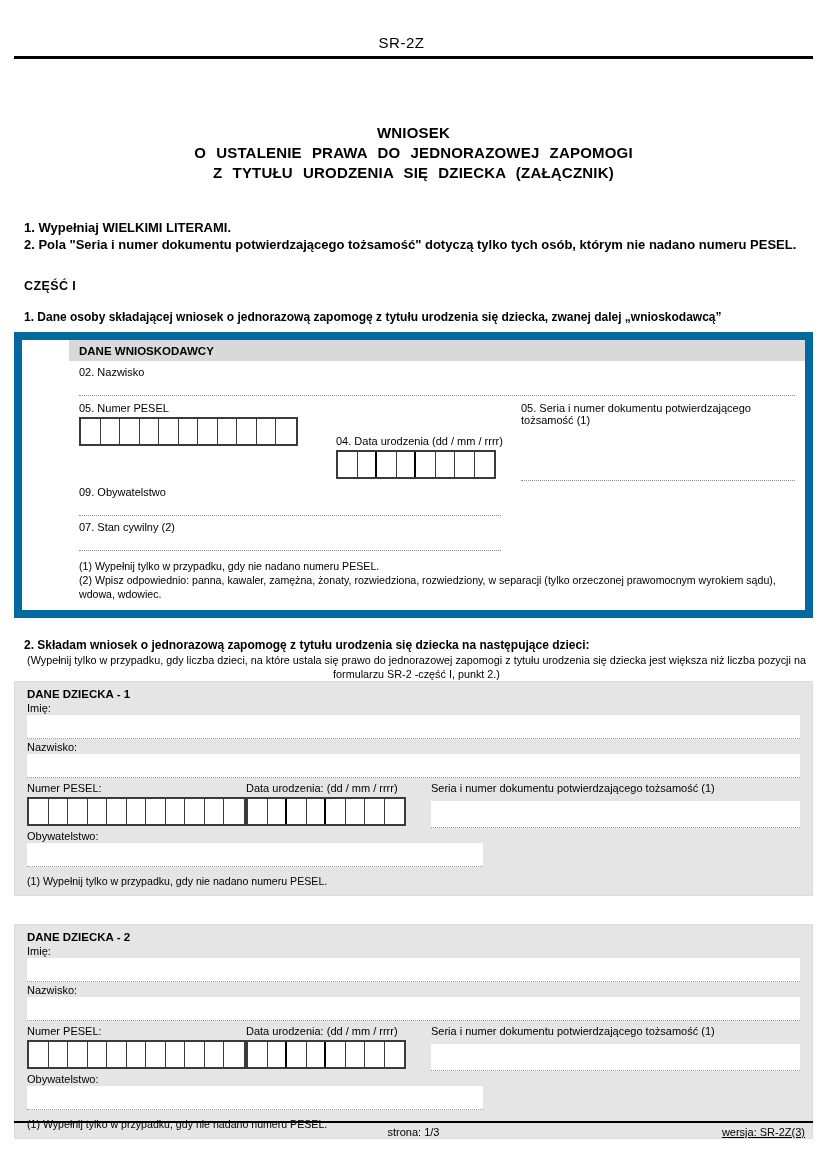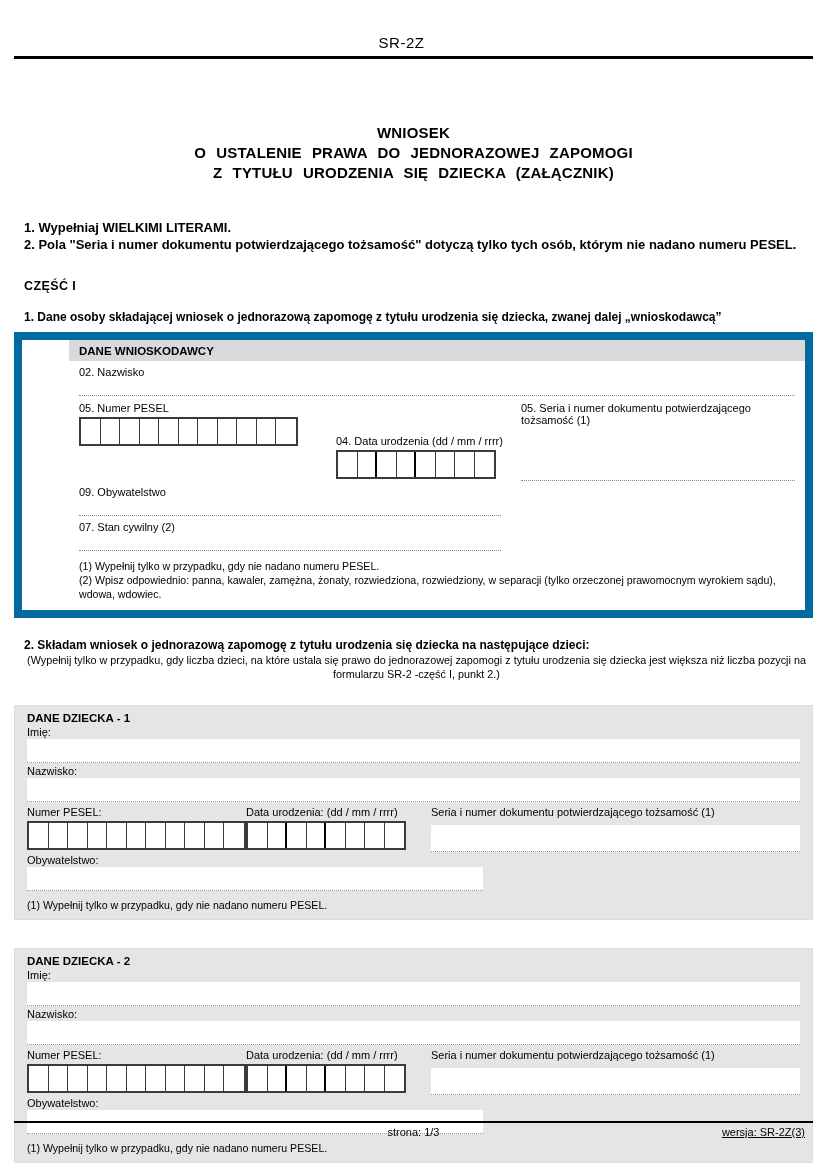--- a/index.html
+++ b/index.html
@@ -148,21 +148,21 @@
 
     <div class="footnotes">
       <div>(1) Wypełnij tylko w przypadku, gdy nie nadano numeru PESEL.</div>
       <div>(2) Wpisz odpowiednio: panna, kawaler, zamężna, żonaty, rozwiedziona, rozwiedziony, w separacji (tylko orzeczonej prawomocnym wyrokiem sądu), wdowa, wdowiec.</div>
     </div>
   </div>
 
   <div class="sec-heading" style="margin-top:20px">2. Składam wniosek o jednorazową zapomogę z tytułu urodzenia się dziecka na następujące dzieci:</div>
   <div class="sec-subheading">(Wypełnij tylko w przypadku, gdy liczba dzieci, na które ustala się prawo do jednorazowej zapomogi z tytułu urodzenia się dziecka jest większa niż liczba pozycji na formularzu SR-2 -część I, punkt 2.)</div>
 
-  <div class="child-box" style="margin-top:24px">
+  <div class="child-box" style="margin-top:0">
     <div class="child-title">DANE DZIECKA - 1</div>
 
     <div class="c-label">Imię:</div>
     <div class="c-input"></div>
 
     <div class="c-label">Nazwisko:</div>
     <div class="c-input"></div>
 
     <div class="child-row">
       <div class="ccol-pesel">

